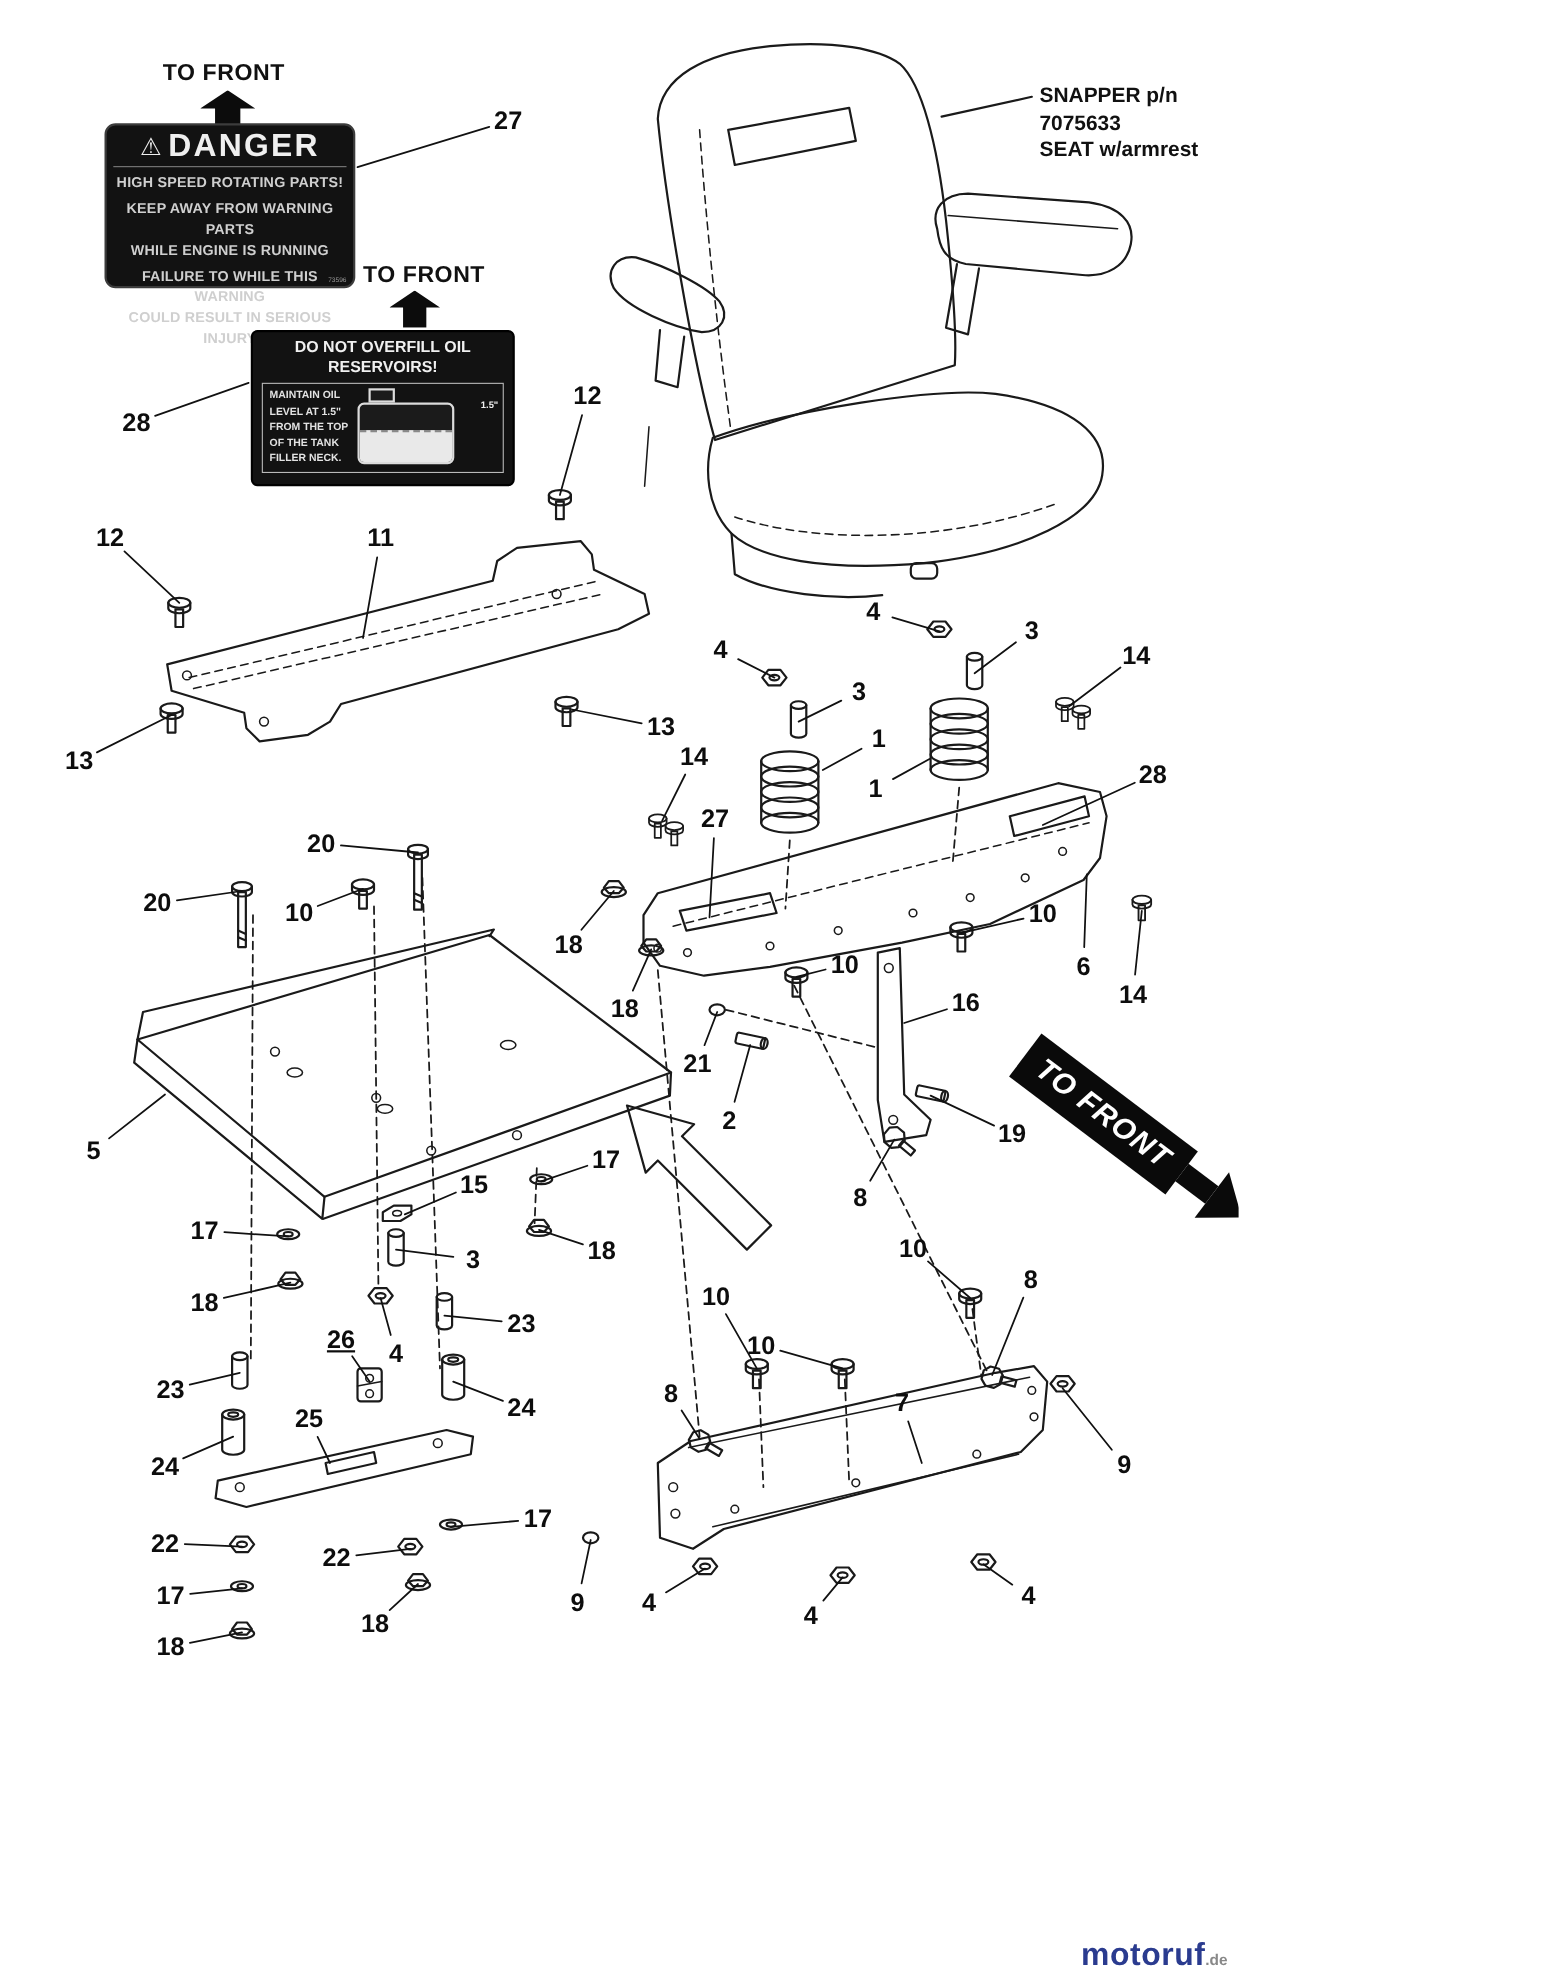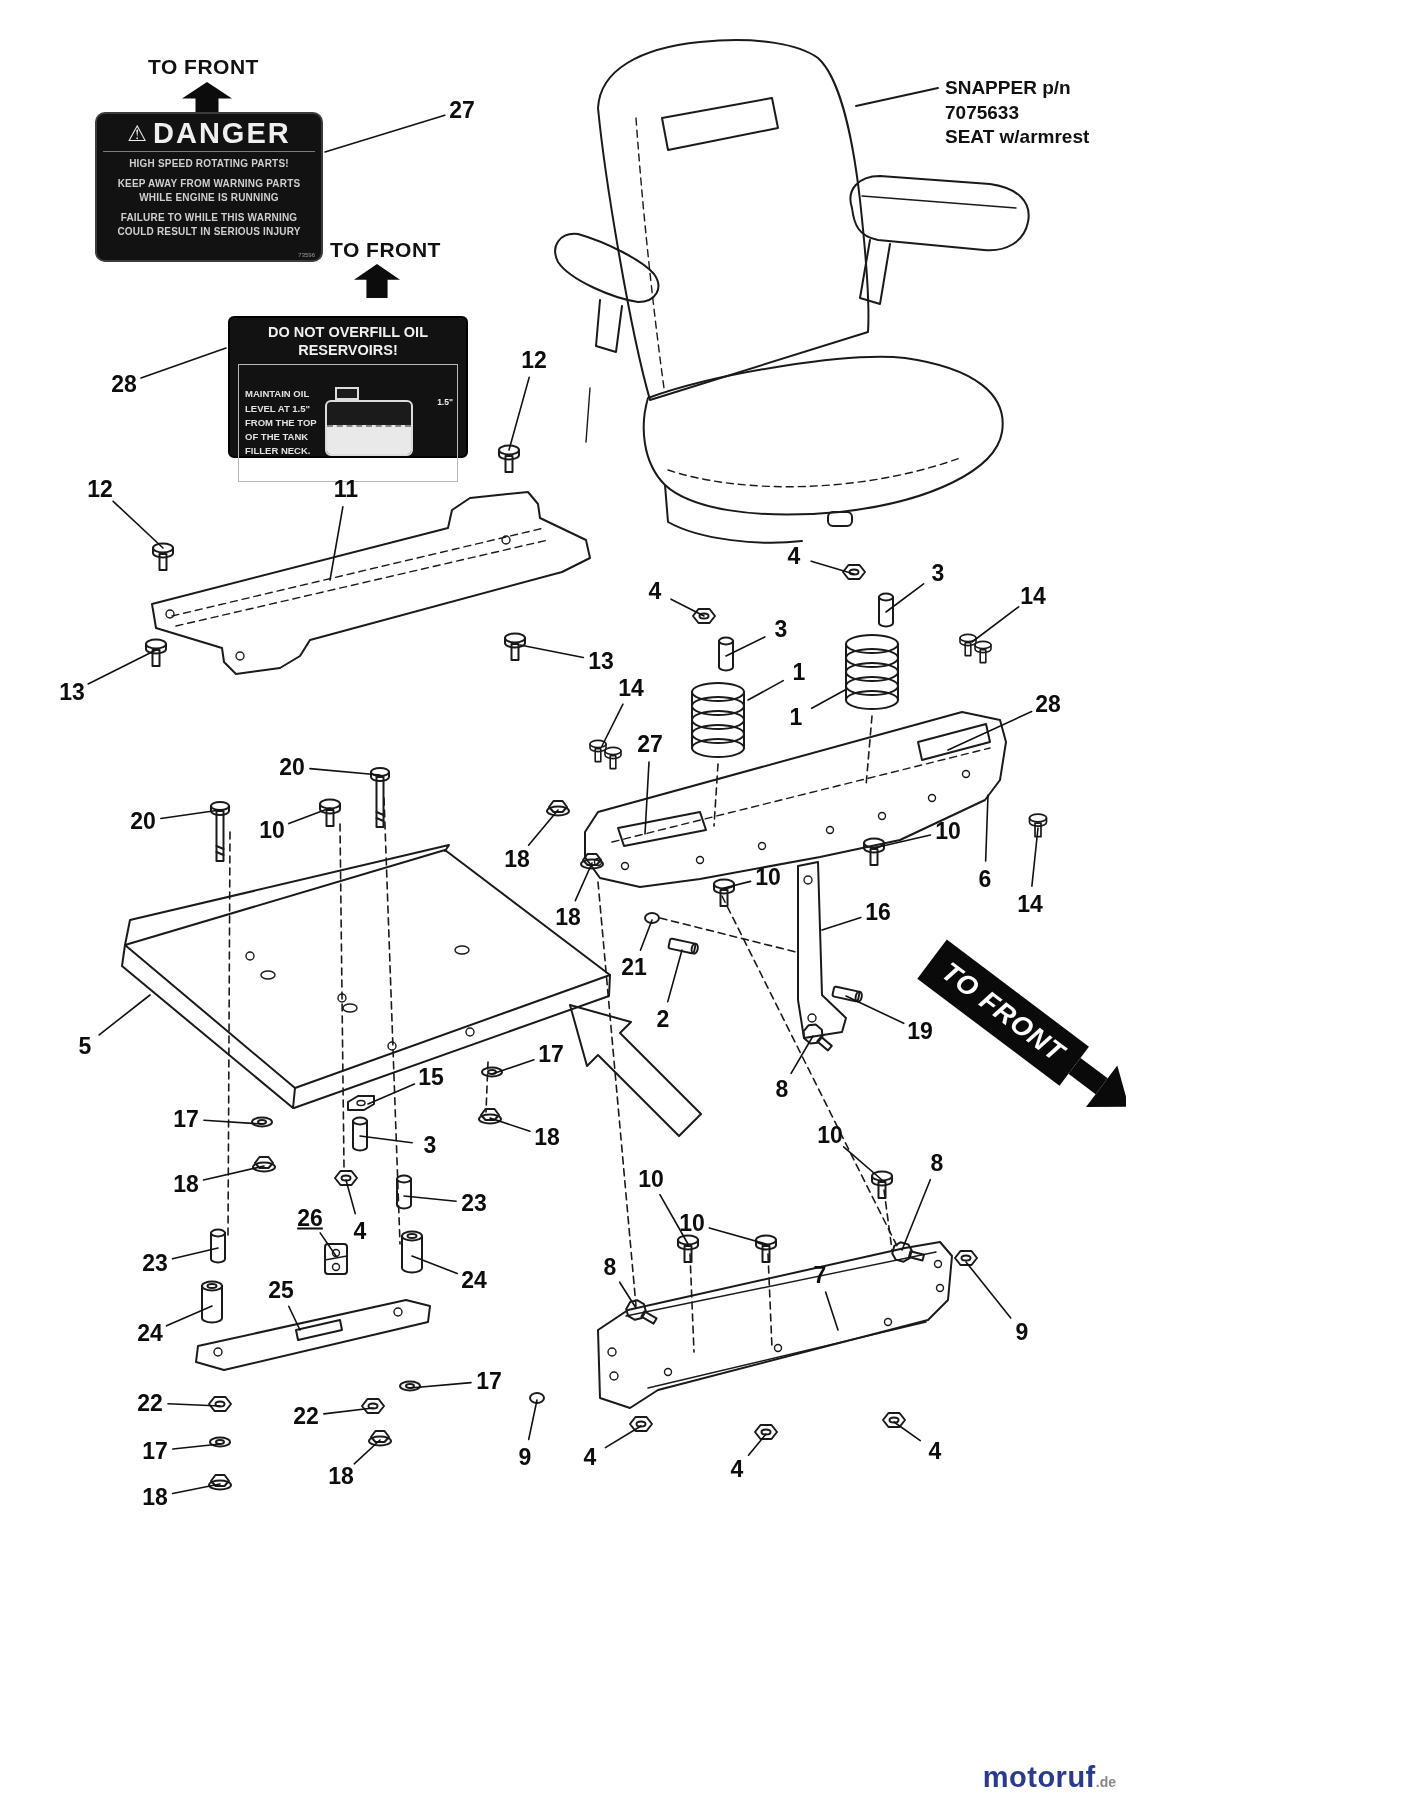--- a/index.html
+++ b/index.html
@@ -26,31 +26,31 @@
   
   .danger-label{
     position:absolute;left:95px;top:112px;width:228px;height:150px;
     background:#121212;border:2px solid #3c3c3c;border-radius:10px;
     color:#e8e8e8;z-index:20;box-sizing:border-box;padding:3px 6px 2px 6px;text-align:center;
   }
   .danger-head{display:flex;align-items:center;justify-content:center;gap:6px;
     border-bottom:1px solid #7c7c7c;padding-bottom:1px;}
   .danger-tri{font-size:22px;line-height:1;color:#f0f0f0;}
   .danger-word{font-size:29px;font-weight:900;letter-spacing:2px;color:#efefef;}
-  .danger-line{font-size:10px;line-height:1.45;color:#cfcfcf;font-weight:bold;letter-spacing:.2px;}
+  .danger-line{font-size:13px;line-height:1.45;color:#cfcfcf;font-weight:bold;letter-spacing:.2px;}
   .danger-gap{height:5px;}
   .danger-code{position:absolute;right:6px;bottom:2px;font-size:6px;color:#9a9a9a;}
   
   .oil-label{
     position:absolute;left:228px;top:300px;width:240px;height:142px;
     background:#121212;border:2px solid #000;border-radius:6px;color:#f0f0f0;
-    z-index:20;box-sizing:border-box;padding:5px 8px;margin-top:16px;
+    z-index:20;box-sizing:border-box;padding:5px 8px;
   }
   .oil-head{font-size:14.5px;font-weight:bold;text-align:center;line-height:1.25;}
-  .oil-body{display:flex;margin-top:5px;border:1px solid #b9b9b9;padding:22px 6px;gap:8px;align-items:flex-start;justify-content:center;}
+  .oil-body{display:flex;margin-top:5px;border:1px solid #b9b9b9;padding:4px 6px;gap:8px;align-items:flex-start;justify-content:center;}
   .oil-lines{font-size:9.5px;font-weight:bold;line-height:1.5;text-align:left;color:#e2e2e2;}
   .tank{position:relative;flex:1;}
   .tank-neck{width:20px;height:9px;border:2px solid #dcdcdc;margin-left:10px;background:#1b1b1b;}
   .tank-body{width:84px;height:52px;border:2px solid #dcdcdc;border-radius:6px;background:#1b1b1b;position:relative;overflow:hidden;}
   .tank-oil{position:absolute;left:0;right:0;bottom:0;height:52%;background:#e9e9e9;border-top:2px dashed #888;}
   .tank-dim{position:absolute;right:-2px;top:10px;font-size:8.5px;color:#eee;font-weight:bold;}
   
   .seat-label{position:absolute;left:945px;top:76px;font-size:19px;font-weight:bold;line-height:1.3;z-index:20;}
   
   .front-banner-wrap{position:absolute;left:948px;top:938px;transform:rotate(37deg);transform-origin:left top;

